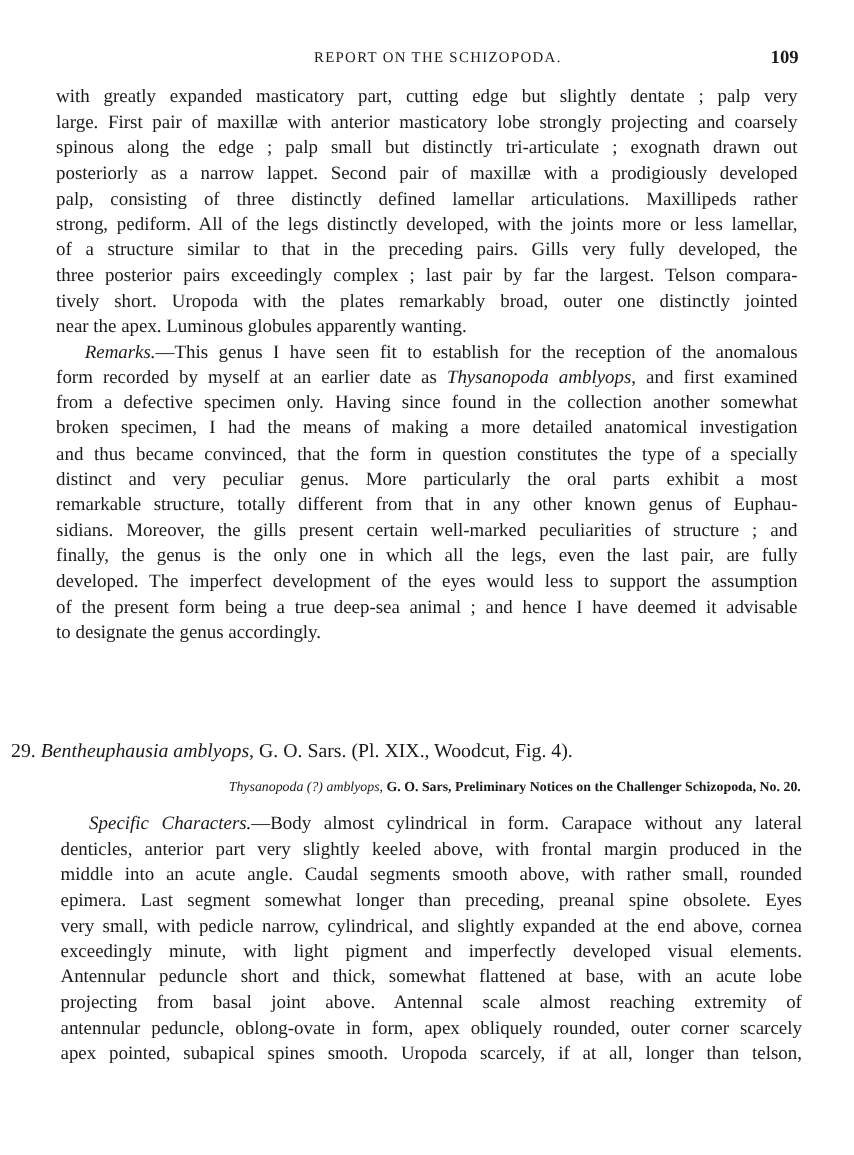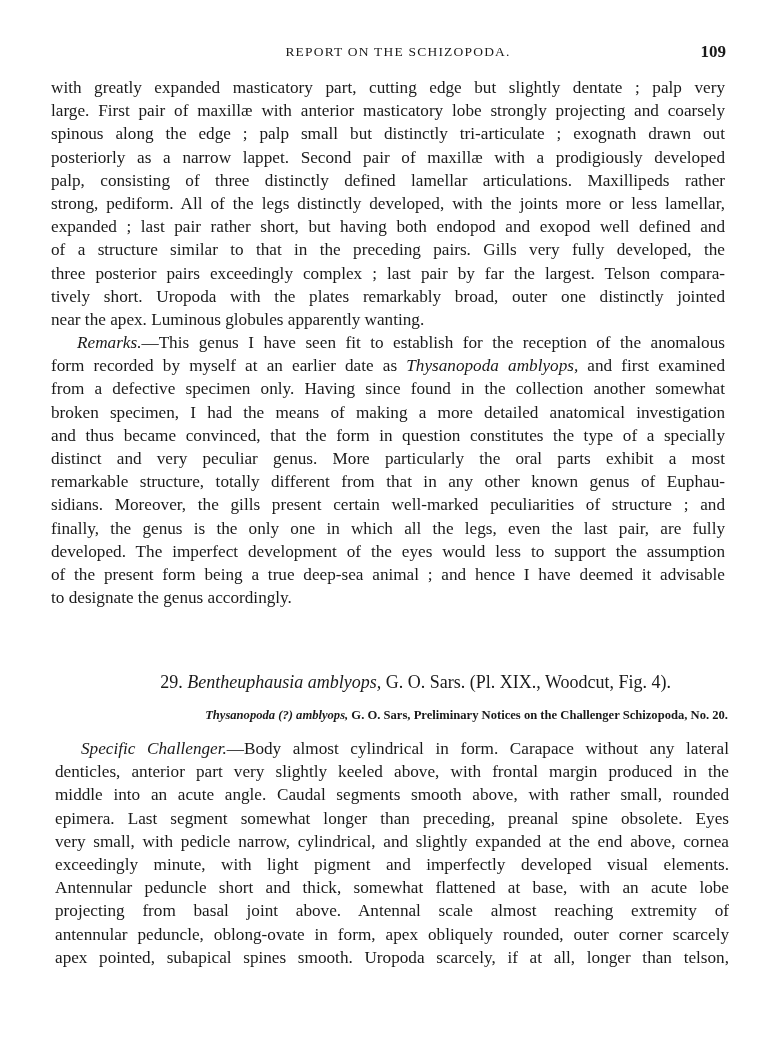--- a/index.html
+++ b/index.html
@@ -60,56 +60,55 @@
     }
     .line.indent {
       padding-left: 26px;
     }
     .block-1 { top: 76px; }
     .species-heading {
       position: absolute;
       top: 672px;
       left: 0;
       width: 671px;
-      text-align: right;
+      text-align: left;
       font-size: 18px;
       padding-left: 10px;
       box-sizing: border-box;
       white-space: nowrap;
     }
     .synonym-line {
       position: absolute;
       top: 708px;
       left: 142px;
       width: 586px;
       font-size: 12.6px;
       font-weight: bold;
       white-space: nowrap;
       text-align: right;
     }
-    .synonym-line em { font-weight: bold; }
+    .synonym-line em { font-weight: normal; }
     .block-3 { top: 737px; left: 55px; width: 674px; }
     em { font-style: italic; }
   </style>
 </head>
 <body>
 
 <div class="page-header">
   <div class="running-head">REPORT ON THE SCHIZOPODA.</div>
   <div class="page-number">109</div>
 </div>
 
 <div class="body-block block-1">
   <span class="line">with greatly expanded masticatory part, cutting edge but slightly dentate ; palp very</span>
   <span class="line">large. First pair of maxillæ with anterior masticatory lobe strongly projecting and coarsely</span>
   <span class="line">spinous along the edge ; palp small but distinctly tri-articulate ; exognath drawn out</span>
   <span class="line">posteriorly as a narrow lappet. Second pair of maxillæ with a prodigiously developed</span>
   <span class="line">palp, consisting of three distinctly defined lamellar articulations. Maxillipeds rather</span>
   <span class="line">strong, pediform. All of the legs distinctly developed, with the joints more or less lamellar,</span>
-  <span class="line">expanded ; last pair rather short, but having both endopod and exopod well defined and</span>
   <span class="line">of a structure similar to that in the preceding pairs. Gills very fully developed, the</span>
   <span class="line">three posterior pairs exceedingly complex ; last pair by far the largest. Telson compara-</span>
   <span class="line">tively short. Uropoda with the plates remarkably broad, outer one distinctly jointed</span>
   <span class="line last">near the apex. Luminous globules apparently wanting.</span>
 
   <span class="line indent"><em>Remarks.</em><span>—This genus I have seen fit to establish for the reception of the anomalous</span></span>
   <span class="line"><span>form recorded by myself at an earlier date as </span><em>Thysanopoda amblyops,</em><span> and first examined</span></span>
   <span class="line">from a defective specimen only. Having since found in the collection another somewhat</span>
   <span class="line">broken specimen, I had the means of making a more detailed anatomical investigation</span>
   <span class="line">and thus became convinced, that the form in question constitutes the type of a specially</span>
@@ -125,21 +124,21 @@
 <div class="species-heading">
   <span>29.</span>
   <em>Bentheuphausia amblyops,</em><span> G. O. Sars. (Pl. XIX., Woodcut, Fig. 4).</span>
 </div>
 
 <div class="synonym-line">
   <em>Thysanopoda (?) amblyops,</em><span> G. O. Sars, Preliminary Notices on the Challenger Schizopoda, No. 20.</span>
 </div>
 
 <div class="body-block block-3">
-  <span class="line indent"><em>Specific Challenger.</em><span>—Body almost cylindrical in form. Carapace without any lateral</span></span>
+  <span class="line indent"><em>Specific Characters.</em><span>—Body almost cylindrical in form. Carapace without any lateral</span></span>
   <span class="line">denticles, anterior part very slightly keeled above, with frontal margin produced in the</span>
   <span class="line">middle into an acute angle. Caudal segments smooth above, with rather small, rounded</span>
   <span class="line">epimera. Last segment somewhat longer than preceding, preanal spine obsolete. Eyes</span>
   <span class="line">very small, with pedicle narrow, cylindrical, and slightly expanded at the end above, cornea</span>
   <span class="line">exceedingly minute, with light pigment and imperfectly developed visual elements.</span>
   <span class="line">Antennular peduncle short and thick, somewhat flattened at base, with an acute lobe</span>
   <span class="line">projecting from basal joint above. Antennal scale almost reaching extremity of</span>
   <span class="line">antennular peduncle, oblong-ovate in form, apex obliquely rounded, outer corner scarcely</span>
   <span class="line">apex pointed, subapical spines smooth. Uropoda scarcely, if at all, longer than telson,</span>
 </div>

